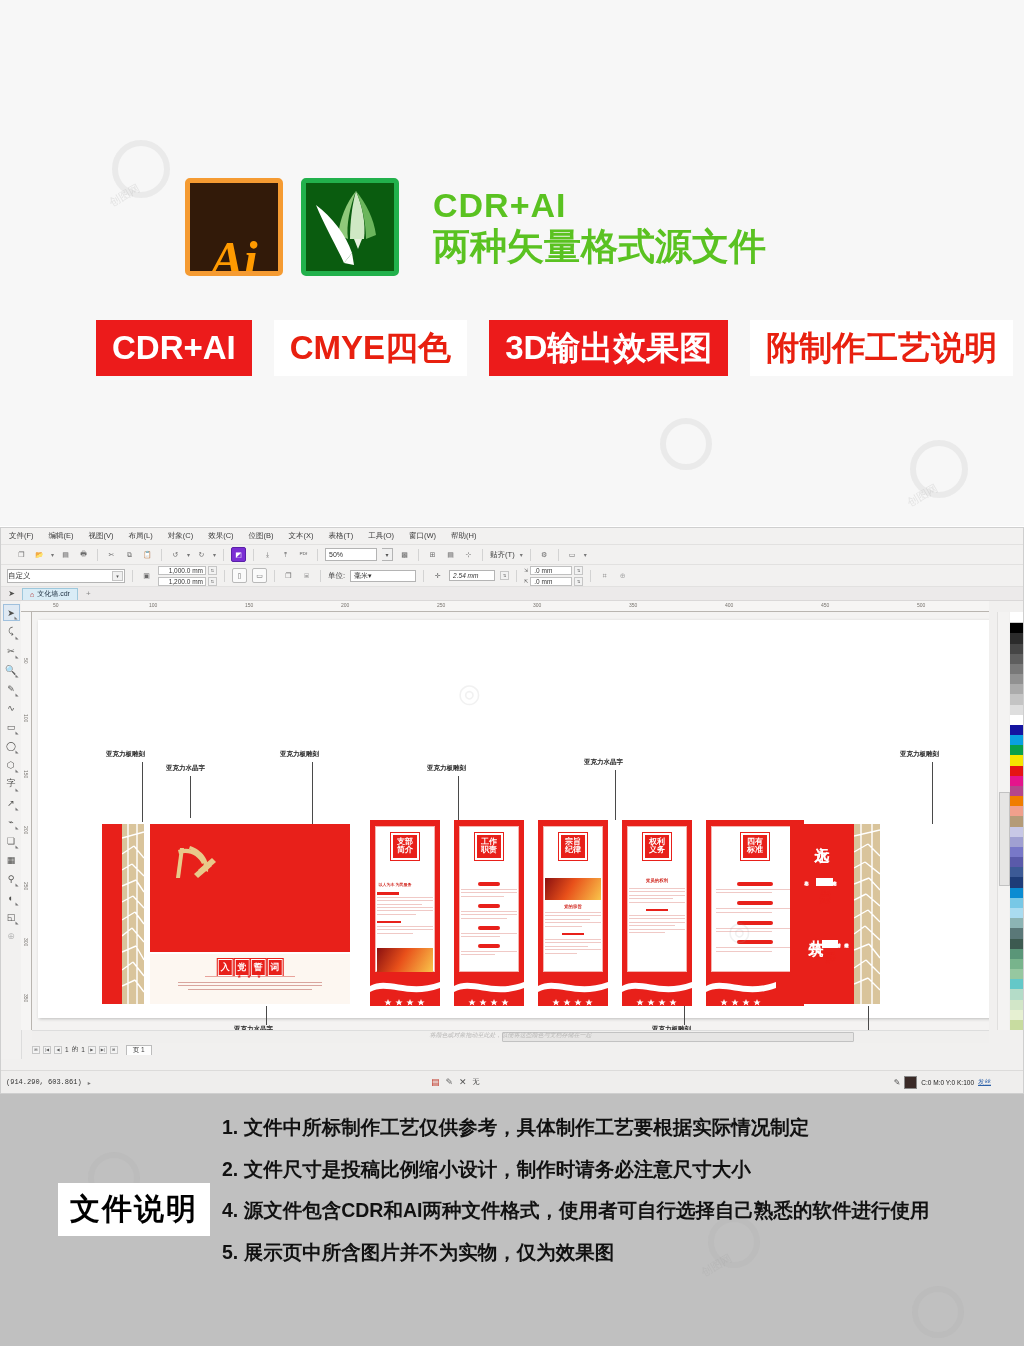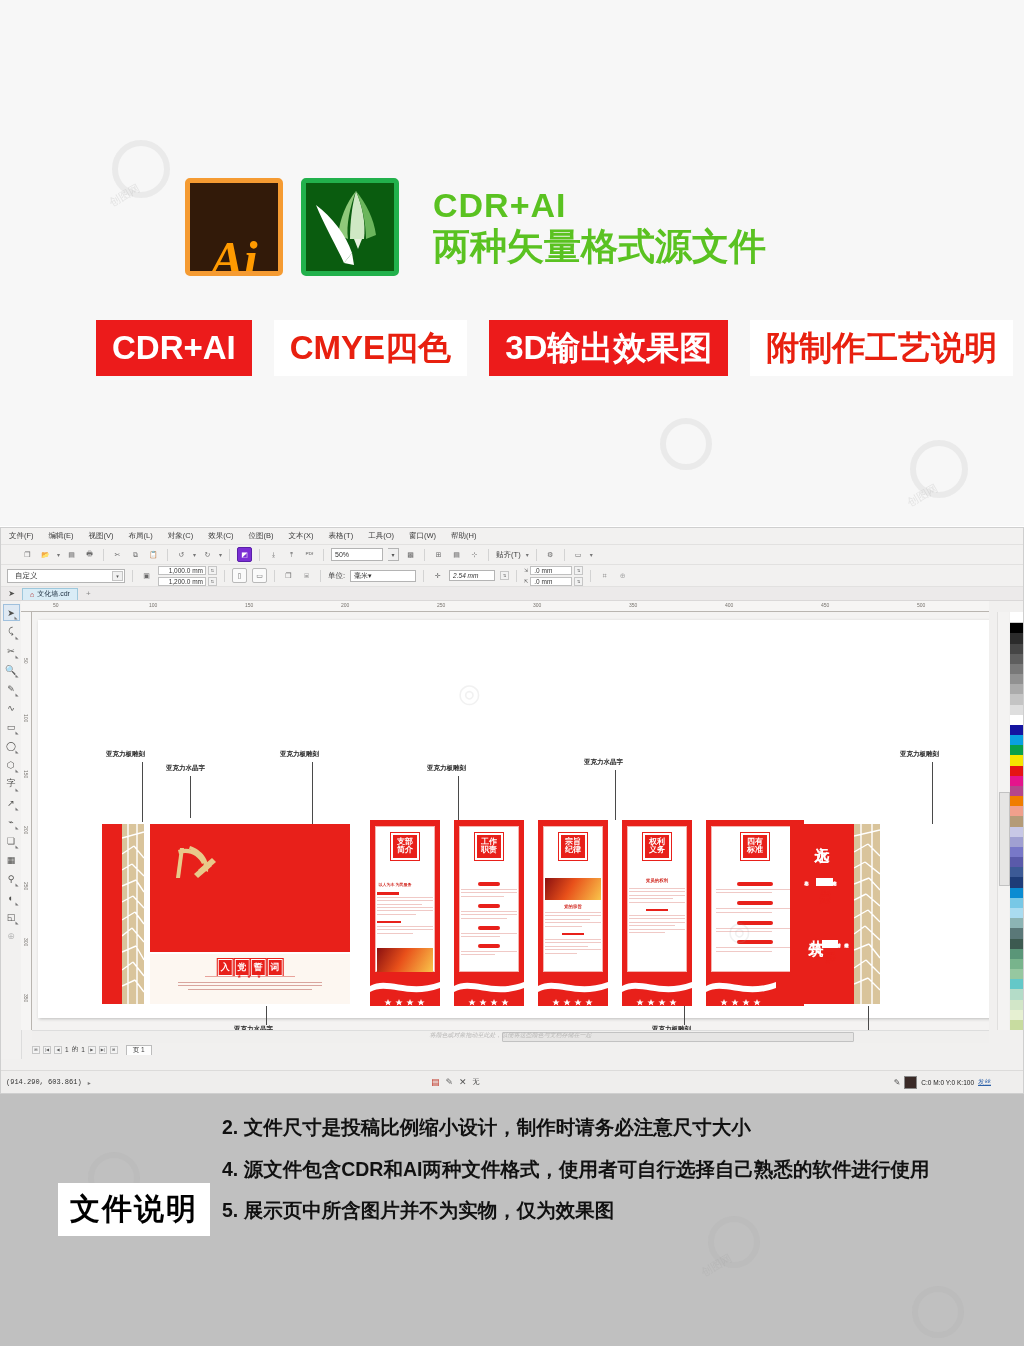--- a/index.html
+++ b/index.html
@@ -39,37 +39,37 @@
   .wm{position:absolute;color:rgba(160,160,160,.22);pointer-events:none;
       font-size:11px;font-family:"DejaVu Sans",sans-serif;}
   .wmring{position:absolute;border-radius:50%;border:6px solid rgba(170,170,170,.16);pointer-events:none;}
 
   
   .app{position:absolute;left:0;top:527px;width:1024px;height:567px;background:#f1f0ef;
        border:1px solid #cfcfcf;box-sizing:border-box;overflow:hidden;}
   .menubar{height:16px;background:#f2f1f0;display:flex;align-items:center;padding-left:8px;
       border-bottom:1px solid #e2e1e0;}
   .menubar .mi{font-size:7.5px;color:#3a3a3a;margin-right:15px;white-space:nowrap;}
-  .toolbar{height:19px;background:#f2f1f0;display:flex;align-items:center;padding-left:20px;gap:5px;
+  .toolbar{height:19px;background:#f2f1f0;display:flex;align-items:center;padding-left:14px;gap:5px;
       border-bottom:1px solid #e2e1e0;}
   .ticon{width:13px;height:13px;border:1px solid #b9b9b9;border-radius:2px;background:#fafafa;
       display:flex;align-items:center;justify-content:center;font-size:7px;color:#6a6a6a;}
   .ticon.flat{border:none;background:none;}
   .tsep{width:1px;height:12px;background:#d3d3d3;margin:0 2px;}
   .tcaret{font-size:6px;color:#767676;}
   .zoombox{width:52px;height:13px;border:1px solid #b4b4b4;background:#fff;font-size:7px;
       color:#333;display:flex;align-items:center;padding-left:3px;box-sizing:border-box;}
   .zoomcaret{width:11px;height:13px;border:1px solid #b4b4b4;border-left:none;background:#f0f0f0;
       font-size:6px;display:flex;align-items:center;justify-content:center;color:#555;box-sizing:border-box;}
   .tlabel{font-size:7.5px;color:#3a3a3a;white-space:nowrap;}
 
   .propbar{height:21px;background:#f2f1f0;display:flex;align-items:center;padding-left:6px;gap:5px;
       border-bottom:1px solid #e2e1e0;}
   .combo{width:118px;height:14px;border:1px solid #b4b4b4;background:#fff;font-size:7.5px;color:#333;
-      display:flex;align-items:center;padding-left:7px;box-sizing:border-box;position:relative;}
+      display:flex;align-items:center;padding-left:0;box-sizing:border-box;position:relative;}
   .combo .cc{position:absolute;right:1px;top:1px;width:11px;height:10px;background:#f0f0f0;
       border:1px solid #c4c4c4;font-size:5px;display:flex;align-items:center;justify-content:center;color:#555;box-sizing:border-box;}
   .dimstack{display:flex;flex-direction:column;gap:2px;}
   .dimrow{display:flex;align-items:center;gap:2px;}
   .dimfld{width:48px;height:9px;border:1px solid #c0c0c0;background:#fff;font-size:6.5px;
       display:flex;align-items:center;justify-content:flex-end;padding-right:2px;color:#333;box-sizing:border-box;}
   .spin{width:9px;height:9px;border:1px solid #c6c6c6;background:#f2f2f2;font-size:4px;
       display:flex;align-items:center;justify-content:center;color:#666;box-sizing:border-box;}
   .unitfld{width:66px;height:12px;border:1px solid #b4b4b4;background:#fff;font-size:7px;color:#333;
       display:flex;align-items:center;padding-left:3px;box-sizing:border-box;position:relative;}
@@ -740,16 +740,17 @@
 
 <div class="footer">
   <div class="wmring" style="left:88px;top:58px;width:40px;height:40px;"></div>
   <div class="wm" style="left:78px;top:100px;transform:rotate(-30deg);">创图网</div>
   <div class="wmring" style="left:708px;top:122px;width:40px;height:40px;"></div>
   <div class="wm" style="left:700px;top:164px;transform:rotate(-30deg);">创图网</div>
   <div class="wmring" style="left:912px;top:192px;width:40px;height:40px;"></div>
 </div>
 <div class="footer-badge">文件说明</div>
 <div class="notes">
+  <div class="note">1. 文件中所标制作工艺仅供参考，具体制作工艺要根据实际情况制定</div>
   <div class="note">2. 文件尺寸是投稿比例缩小设计，制作时请务必注意尺寸大小</div>
   <div class="note">4. 源文件包含CDR和AI两种文件格式，使用者可自行选择自己熟悉的软件进行使用</div>
   <div class="note">5. 展示页中所含图片并不为实物，仅为效果图</div>
 </div>
 
 </body></html>

